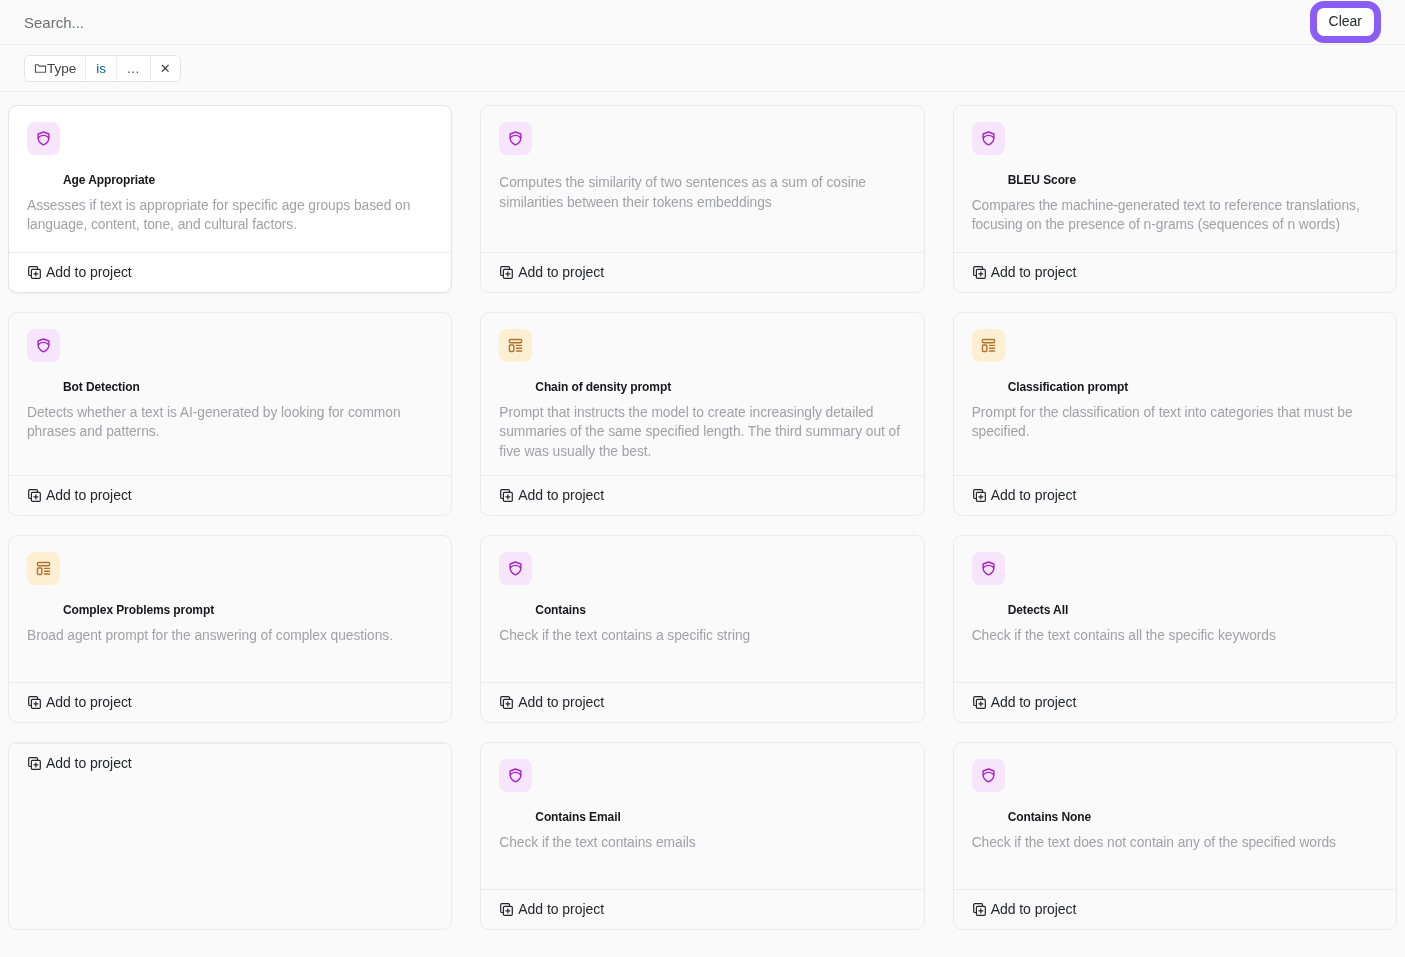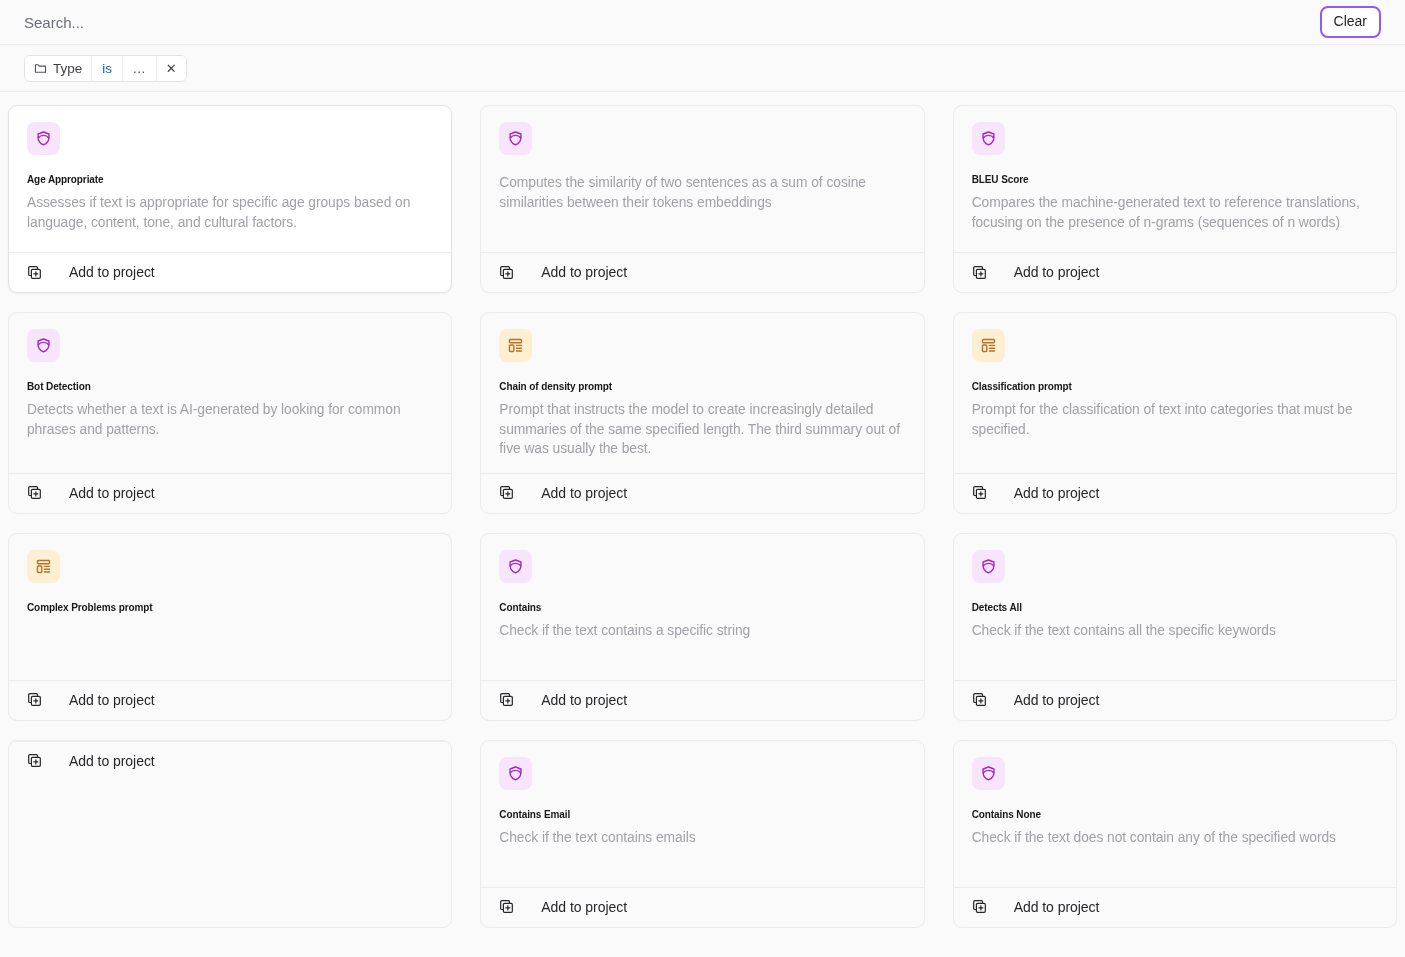--- a/index.html
+++ b/index.html
@@ -35,22 +35,22 @@
     height: 100%;
   }
   .search-input::placeholder { color: #6b7076; opacity: 1; }
 
   .clear-button {
     flex: 0 0 auto;
     font-family: "Liberation Sans", "DejaVu Sans", sans-serif;
     font-size: 14px;
     color: #26272b;
     background: #ffffff;
-    border: 2px solid #8b5cf6;
-    border-radius: 8px;
+    border: 7px solid #8b5cf6;
+    border-radius: 14px;
     padding: 5px 12px 6px 12px;
     cursor: pointer;
     line-height: 1.25;
   }
 
   
   .filter-bar {
     height: 47px;
     display: flex;
     align-items: center;
@@ -63,21 +63,20 @@
     align-items: stretch;
     height: 27px;
     border: 1px solid #e4e4e6;
     border-radius: 6px;
     background: #ffffff;
     overflow: hidden;
   }
   .filter-seg {
     display: flex;
     align-items: center;
-    gap: 6px;
     padding: 0 9px;
     font-size: 13.5px;
     color: #3f3f46;
     background: #ffffff;
     border-right: 1px solid #ececee;
     cursor: pointer;
     white-space: nowrap;
   }
   .filter-seg:last-child { border-right: none; }
   .filter-seg.seg-op { color: #0369a1; padding: 0 10px; }
@@ -126,41 +125,42 @@
     display: flex;
     align-items: center;
     justify-content: center;
     margin-bottom: 18px;
   }
   .card-icon.tone-purple { background: #f7e6fb; }
   .card-icon.tone-amber  { background: #fcefd2; }
   .card-icon svg { display: block; }
 
   .card-title {
-    font-size: 10px;
+    font-size: 12px;
     font-weight: 700;
     color: #18181b;
     line-height: 1.3;
     margin-bottom: 7px;
     letter-spacing: -0.1px;
+    margin-left: 36px;
   }
   .card-desc {
     font-size: 13.8px;
     color: #a1a1a8;
     line-height: 1.42;
     letter-spacing: -0.05px;
   }
 
   .card-footer {
     flex: 0 0 auto;
     border-top: 1px solid #ececed;
     padding: 11px 18px 12px 18px;
     display: flex;
     align-items: center;
-    gap: 27px;
+    gap: 4px;
     cursor: pointer;
   }
   .card-footer .add-label {
     font-size: 14px;
     color: #26272b;
     letter-spacing: -0.05px;
   }
   .add-icon { display: block; width: 15px; height: 15px; flex: 0 0 auto; }
 </style>
 </head>
@@ -325,20 +325,21 @@
       <div class="card">
         <div class="card-body">
           <div class="card-icon tone-amber">
             <svg width="17" height="17" viewBox="0 0 18 18" fill="none" stroke="#b4722a" stroke-width="1.5" stroke-linecap="round" stroke-linejoin="round">
               <rect x="2.6" y="2.6" width="12.8" height="3.4" rx="1"></rect>
               <rect x="2.6" y="8.4" width="4.6" height="6.9" rx="1"></rect>
               <path d="M10 8.9h5.4M10 11.9h5.4M10 14.8h5.4"></path>
             </svg>
           </div>
           <div class="card-title">Complex Problems prompt</div>
+          <div class="card-desc">Broad agent prompt for the answering of complex questions.</div>
         </div>
         <div class="card-footer">
           <span>
             <svg class="add-icon" viewBox="0 0 16 16" fill="none" stroke="#26272b" stroke-width="1.3" stroke-linecap="round" stroke-linejoin="round">
               <path d="M4.3 11.2H3a1.2 1.2 0 0 1-1.2-1.2V3a1.2 1.2 0 0 1 1.2-1.2h7a1.2 1.2 0 0 1 1.2 1.2v1.3"></path>
               <rect x="4.7" y="4.7" width="9.5" height="9.5" rx="1.2"></rect>
               <path d="M9.45 7.3v4.3M7.3 9.45h4.3"></path>
             </svg>
           </span>
           <span class="add-label">Add to project</span>

